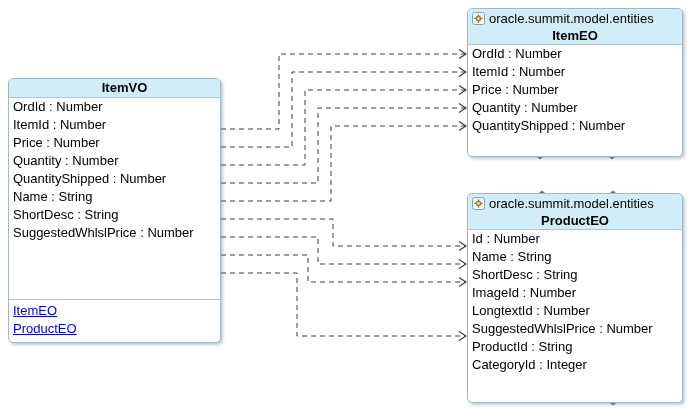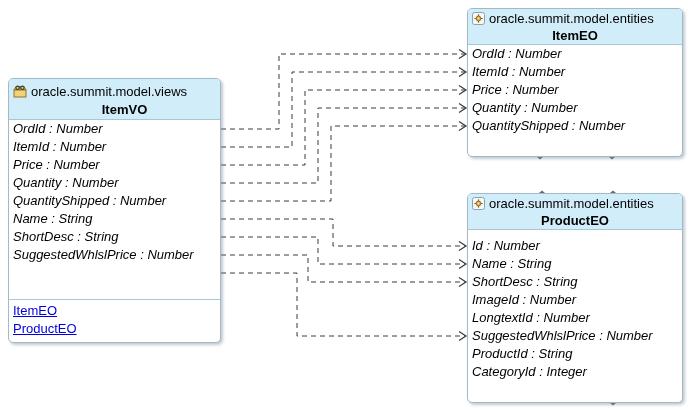--- a/index.html
+++ b/index.html
@@ -24,39 +24,39 @@
     border-radius:4px 4px 0 0;
   }
   .pkg-row {
     display:flex; align-items:center; gap:4px;
     padding:0 4px; height:18px; white-space:nowrap; overflow:hidden;
   }
   .node-title {
     text-align:center; font-weight:bold;
     height:17px; line-height:17px;
   }
-  .fields { padding-left:4px;font-style:italic; }
+  .fields { padding-left:4px; }
   .frow { height:18px; line-height:18px; white-space:nowrap; }
   .spacer { flex:1 1 auto; }
   .links {
     border-top:1px solid #a8c6d8;
     padding:2px 4px 4px 4px;
   }
   .links a {
     display:block; height:18px; line-height:18px;
     color:#0000e0; text-decoration:underline; cursor:pointer;
     white-space:nowrap;
   }
   
   .n-ItemVO   { left:8px;   top:78px;  width:213px; height:265px; }
   .n-ItemVO .pkg-row { height:20px; padding-top:2px; }
   .n-ItemVO .node-title { height:18px; line-height:18px;padding-left:20px; }
   .n-ItemEO   { left:467px; top:8px;   width:216px; height:149px; }
   .n-ProductEO{ left:467px; top:193px; width:216px; height:210px; }
-  .n-ProductEO .fields { padding-top:7px; }
+  .n-ProductEO .fields { padding-top:0; }
   .icon { flex:0 0 auto; display:inline-flex; }
 </style>
 </head>
 <body>
 
 <svg id="connector-layer" width="691" height="409" viewBox="0 0 691 409">
     <g>
       <path d="M 221 129 H 279 V 54 H 465" fill="none" stroke="#3a3a3a" stroke-width="1" stroke-dasharray="5 4"></path>
       <path d="M 459 49.5 L 466 54 L 459 58.5" fill="none" stroke="#3a3a3a" stroke-width="1.2"></path>
     </g>
@@ -94,32 +94,20 @@
     </g>
     <path d="M 537 157 L 540 154.5 L 543 157 L 540 159.5 Z" fill="#6b6b6b"></path>
     <path d="M 609 157 L 612 154.5 L 615 157 L 612 159.5 Z" fill="#6b6b6b"></path>
     <path d="M 539 193 L 542 190.5 L 545 193 L 542 195.5 Z" fill="#6b6b6b"></path>
     <path d="M 610 193 L 613 190.5 L 616 193 L 613 195.5 Z" fill="#6b6b6b"></path>
     <path d="M 610 403 L 613 400.5 L 616 403 L 613 405.5 Z" fill="#6b6b6b"></path>
   </svg>
 
 <div class="node n-ItemVO">
   <div class="node-header">
-    <div class="pkg-row">
-      <span class="icon">
-        <svg width="14" height="13" viewBox="0 0 14 13">
-          <polygon points="1,5 3,1.5 11,1.5 13,5" fill="#e8c957" stroke="#8a7340" stroke-width="1"></polygon>
-          <rect x="1" y="5" width="12" height="7" fill="#f2d271" stroke="#8a7340" stroke-width="1"></rect>
-          <circle cx="4.6" cy="2.8" r="1.7" fill="none" stroke="#3d3d3d" stroke-width="1.1"></circle>
-          <circle cx="9.4" cy="2.8" r="1.7" fill="none" stroke="#3d3d3d" stroke-width="1.1"></circle>
-          <line x1="6.3" y1="2.8" x2="7.7" y2="2.8" stroke="#3d3d3d" stroke-width="1.1"></line>
-        </svg>
-      </span>
-      <span>oracle.summit.model.views</span>
-    </div>
     <div class="node-title">ItemVO</div>
   </div>
   <div class="fields">
 
   <div class="frow">OrdId : Number</div>
       <div class="frow">ItemId : Number</div>
       <div class="frow">Price : Number</div>
       <div class="frow">Quantity : Number</div>
       <div class="frow">QuantityShipped : Number</div>
       <div class="frow">Name : String</div>

